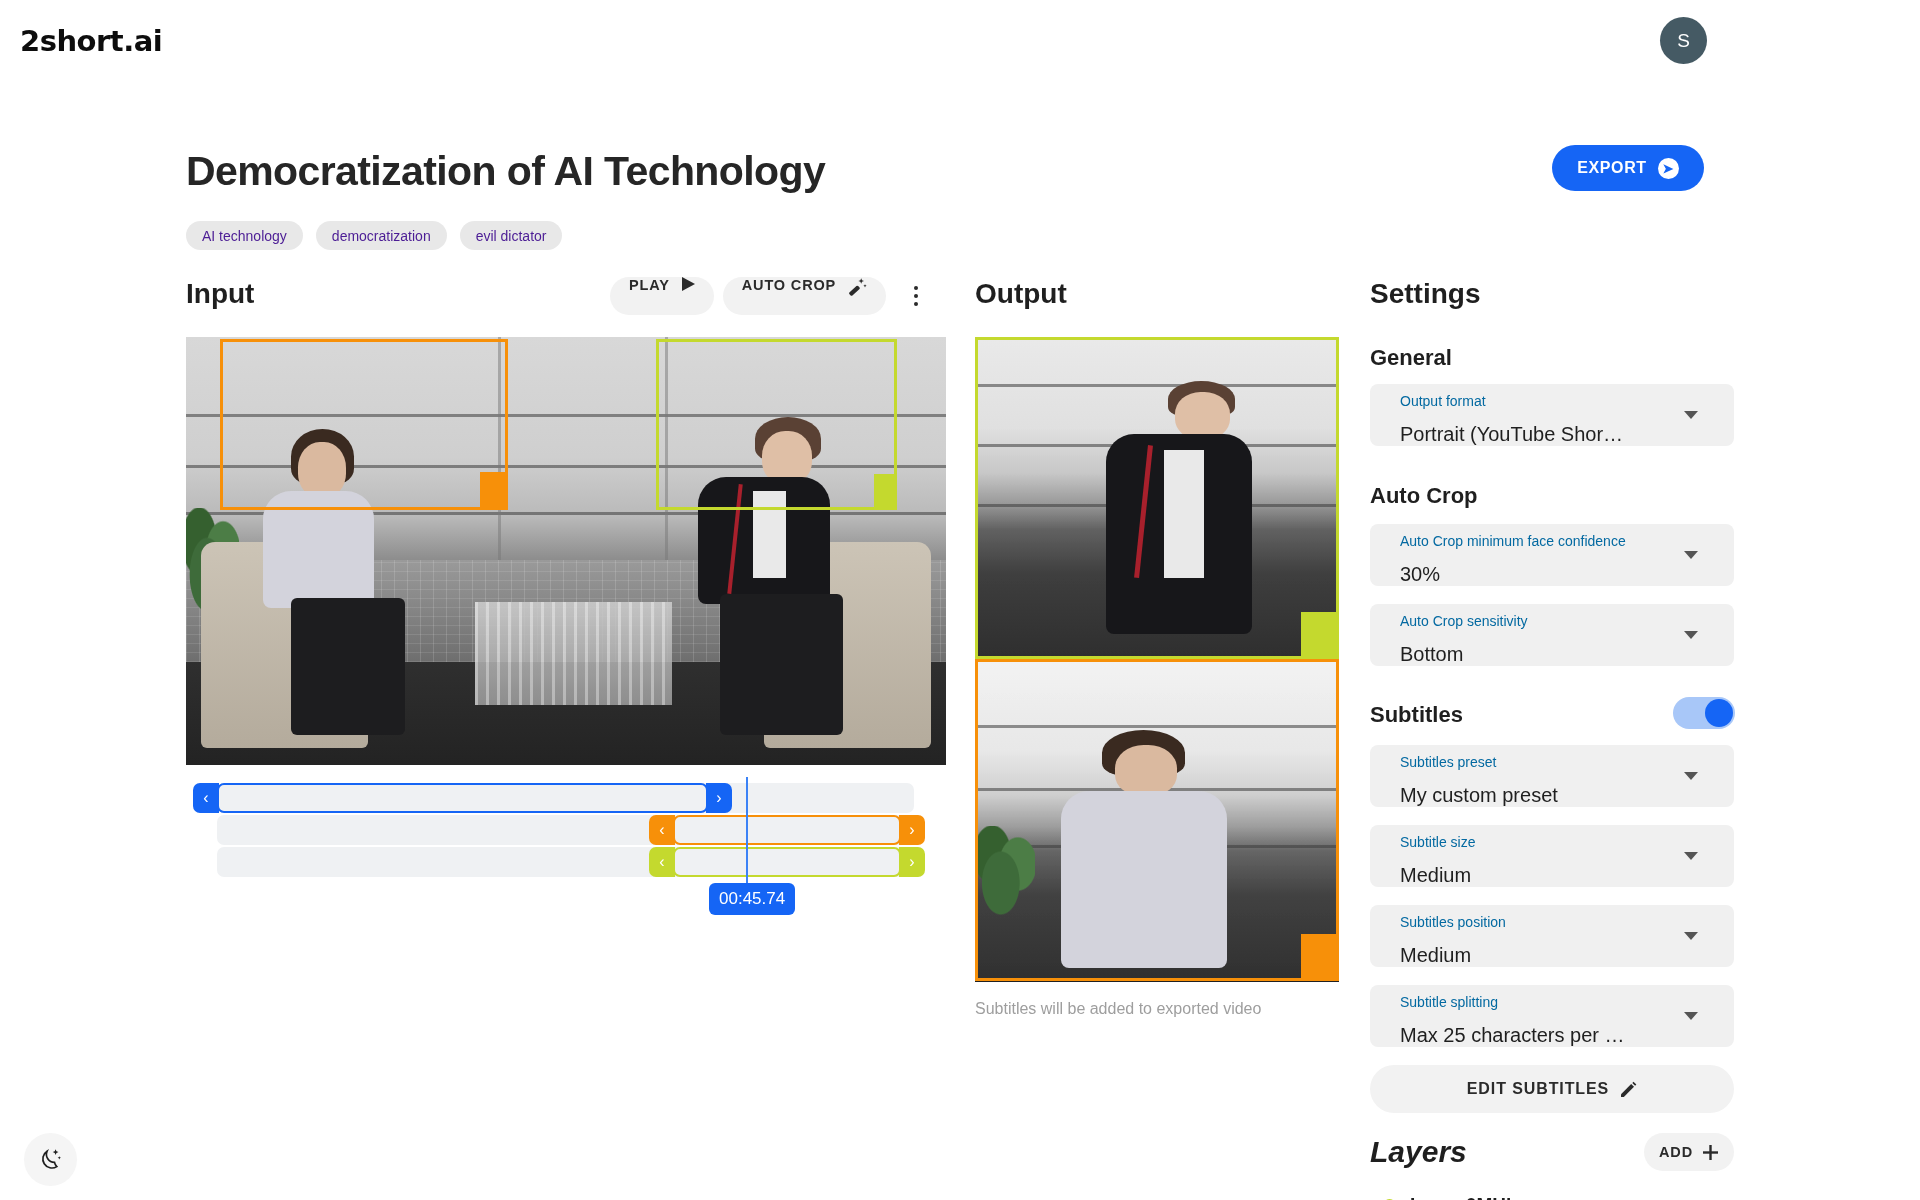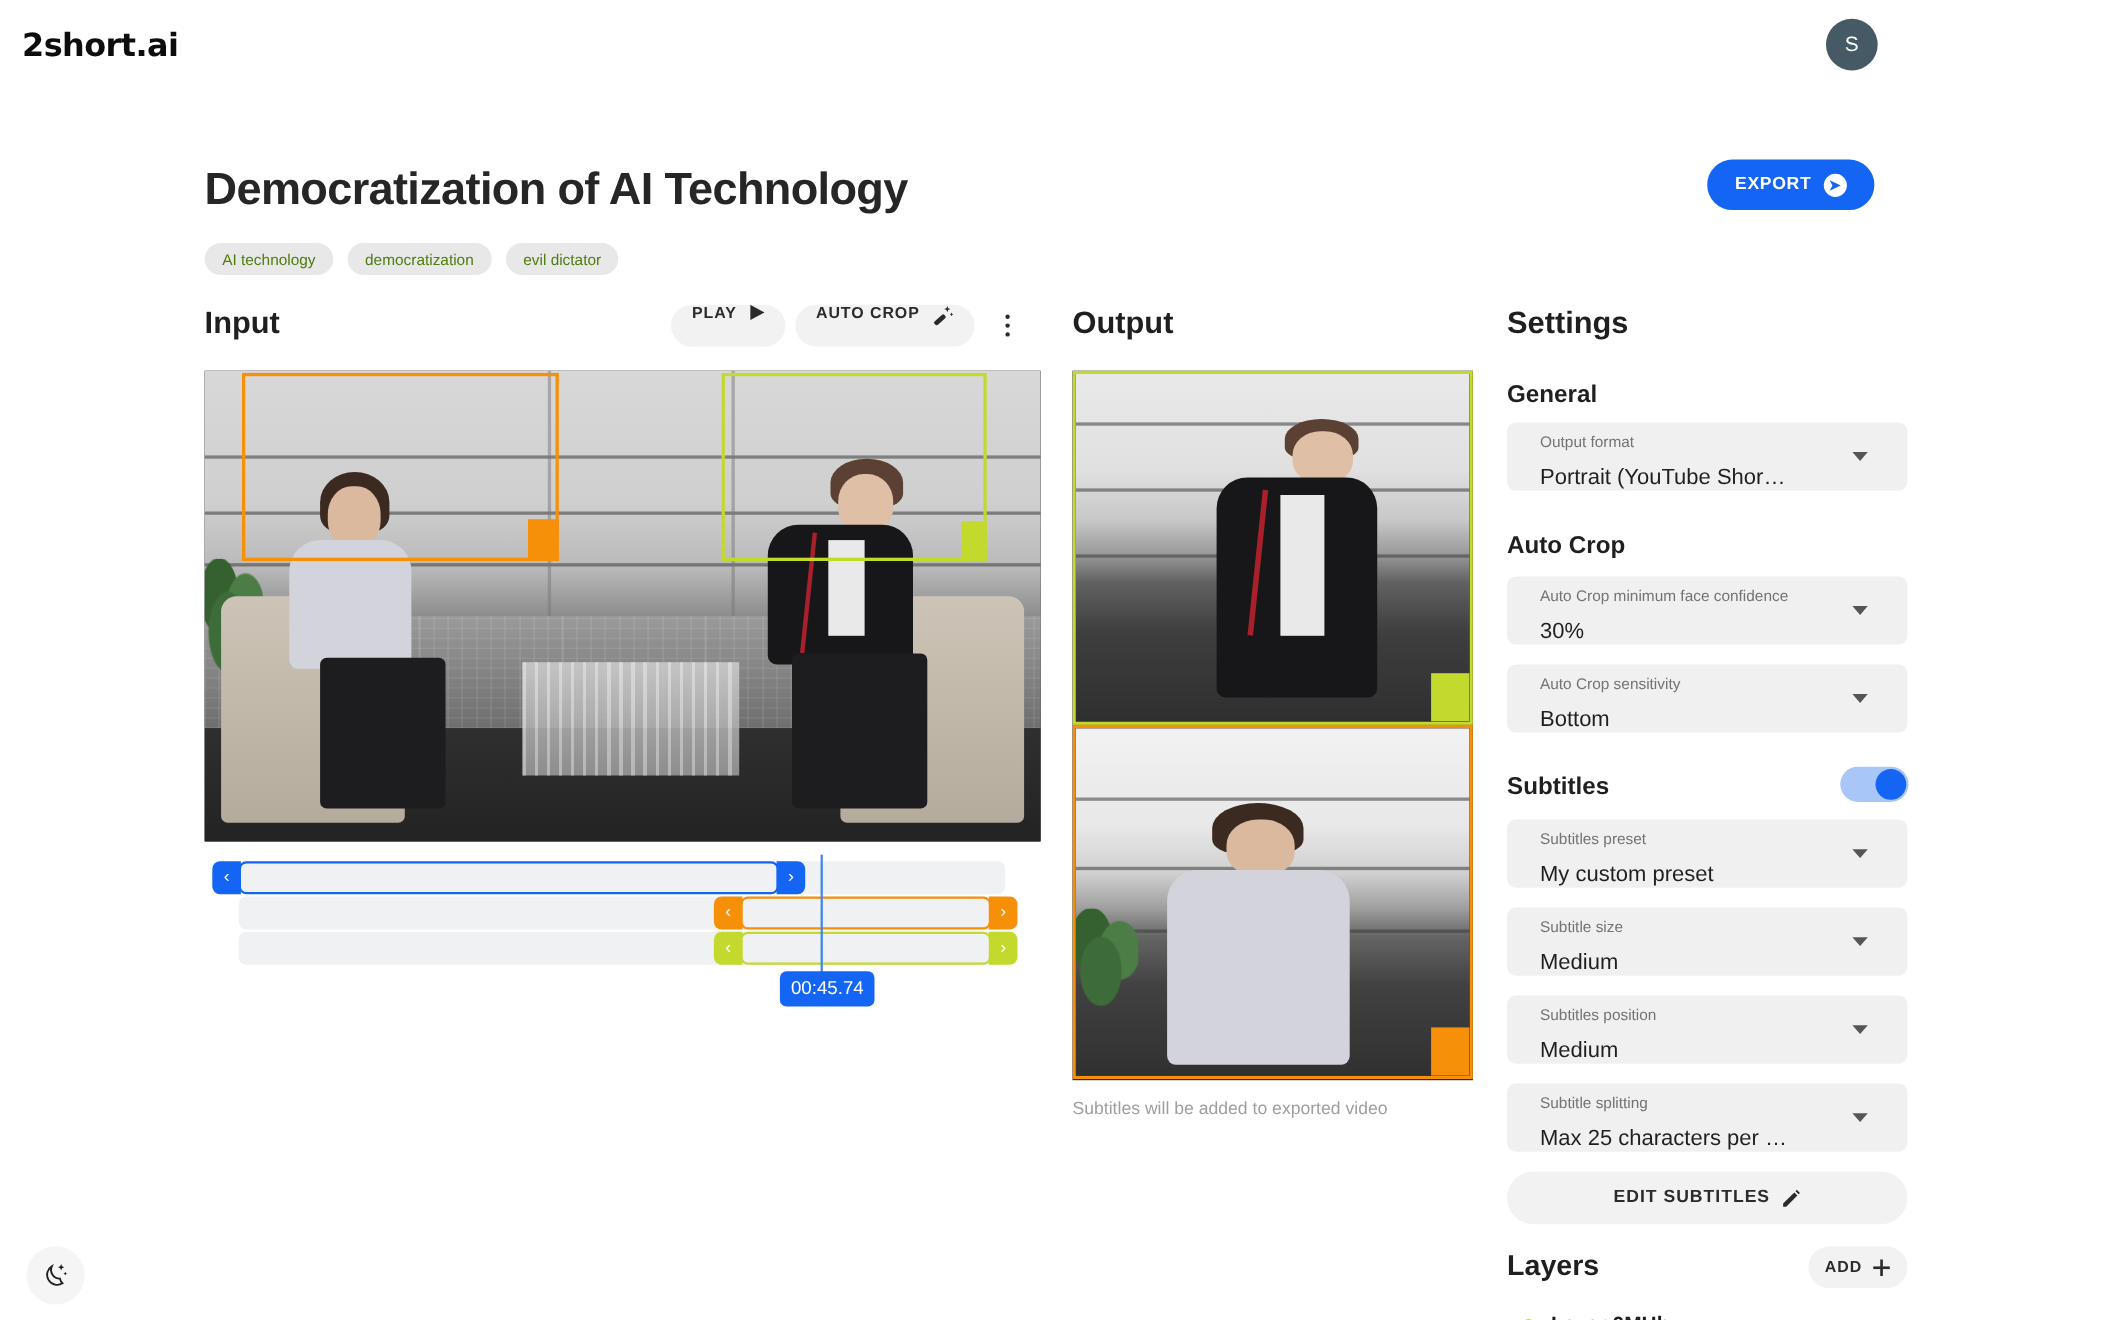--- a/index.html
+++ b/index.html
@@ -46,21 +46,21 @@
   #export-btn .arrow-circle {
     width: 21px; height: 21px; border-radius: 50%;
     background: #fff; color: #1565f5;
     display: flex; align-items: center; justify-content: center;
     font-size: 13px; font-weight: 700; line-height: 1;
   }
 
   #tags { position: absolute; left: 186px; top: 221px; display: flex; gap: 13px; }
   .tag {
     height: 29px; padding: 0 16px; border-radius: 15px;
-    background: #e8e8e8; color: #4d7c0f;
+    background: #e8e8e8; color: #4c1d95;
     display: flex; align-items: center; font-size: 14px;
     cursor: pointer; white-space: nowrap;
   }
 
   
   .section-h {
     position: absolute; font-size: 28px; font-weight: 700; color: #1f1f1f;
   }
   #h-input  { left: 186px;  top: 278px; }
   #h-output { left: 975px;  top: 278px; }
@@ -221,28 +221,28 @@
     font-size: 16px; color: #9e9e9e;
   }
 
   
   .sub-h {
     position: absolute; left: 1370px; font-size: 22px; font-weight: 700; color:#1f1f1f;
   }
   #sh-general  { top: 345px; }
   #sh-autocrop { top: 483px; }
   #sh-subtitles{ top: 702px; }
-  #sh-layers   { top: 1135px; font-size: 26px; }
+  #sh-layers   { top: 1135px; font-size: 30px; font-style: italic; }
 
   .field {
     position: absolute; left: 1370px; width: 364px; height: 62px;
     background: #f0f0f0; border-radius: 8px; cursor: pointer;
   }
   .field .lbl {
-    position: absolute; left: 30px; top: 9px; font-size: 14px; color: #737373;
+    position: absolute; left: 30px; top: 9px; font-size: 14px; color: #0369a1;
   }
   .field .val {
     position: absolute; left: 30px; top: 27px; font-size: 20px; color: #1f1f1f;
     white-space: nowrap; overflow: hidden; max-width: 280px; margin-top: 12px;
   }
   .caret {
     position: absolute; right: 36px; top: 27px;
     width: 0; height: 0; border-left: 7px solid transparent;
     border-right: 7px solid transparent; border-top: 8px solid #555;
   }

